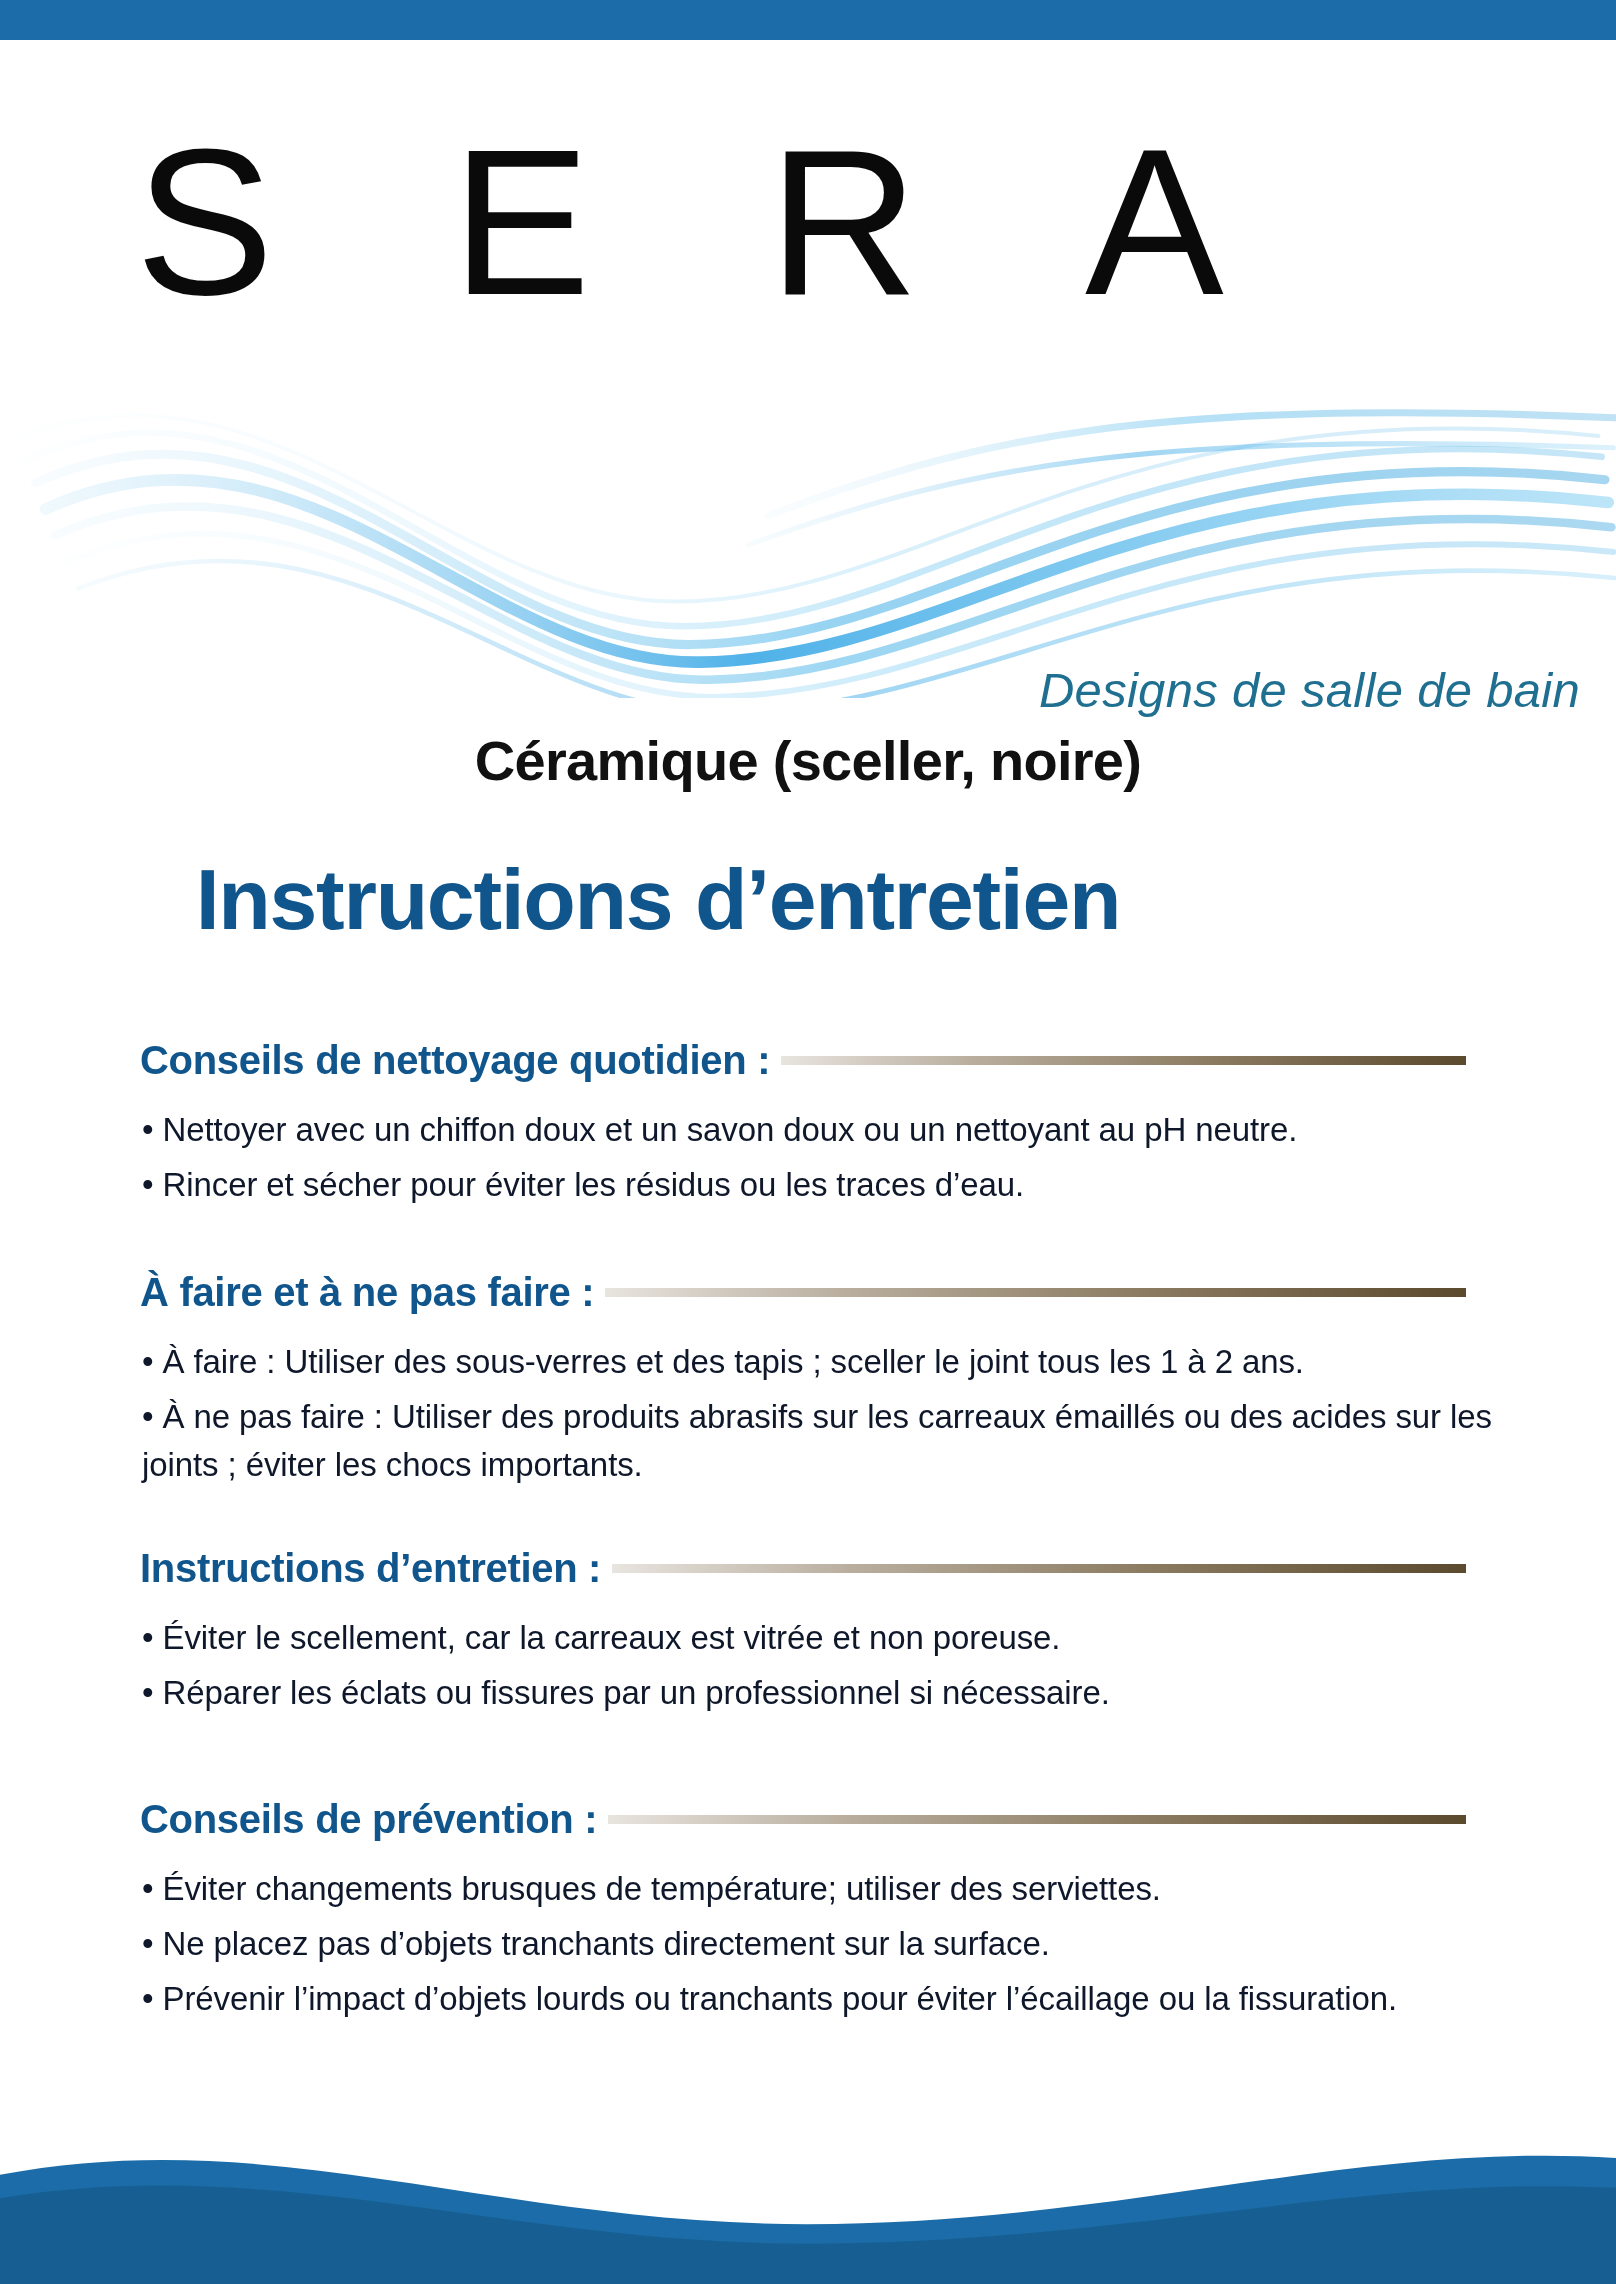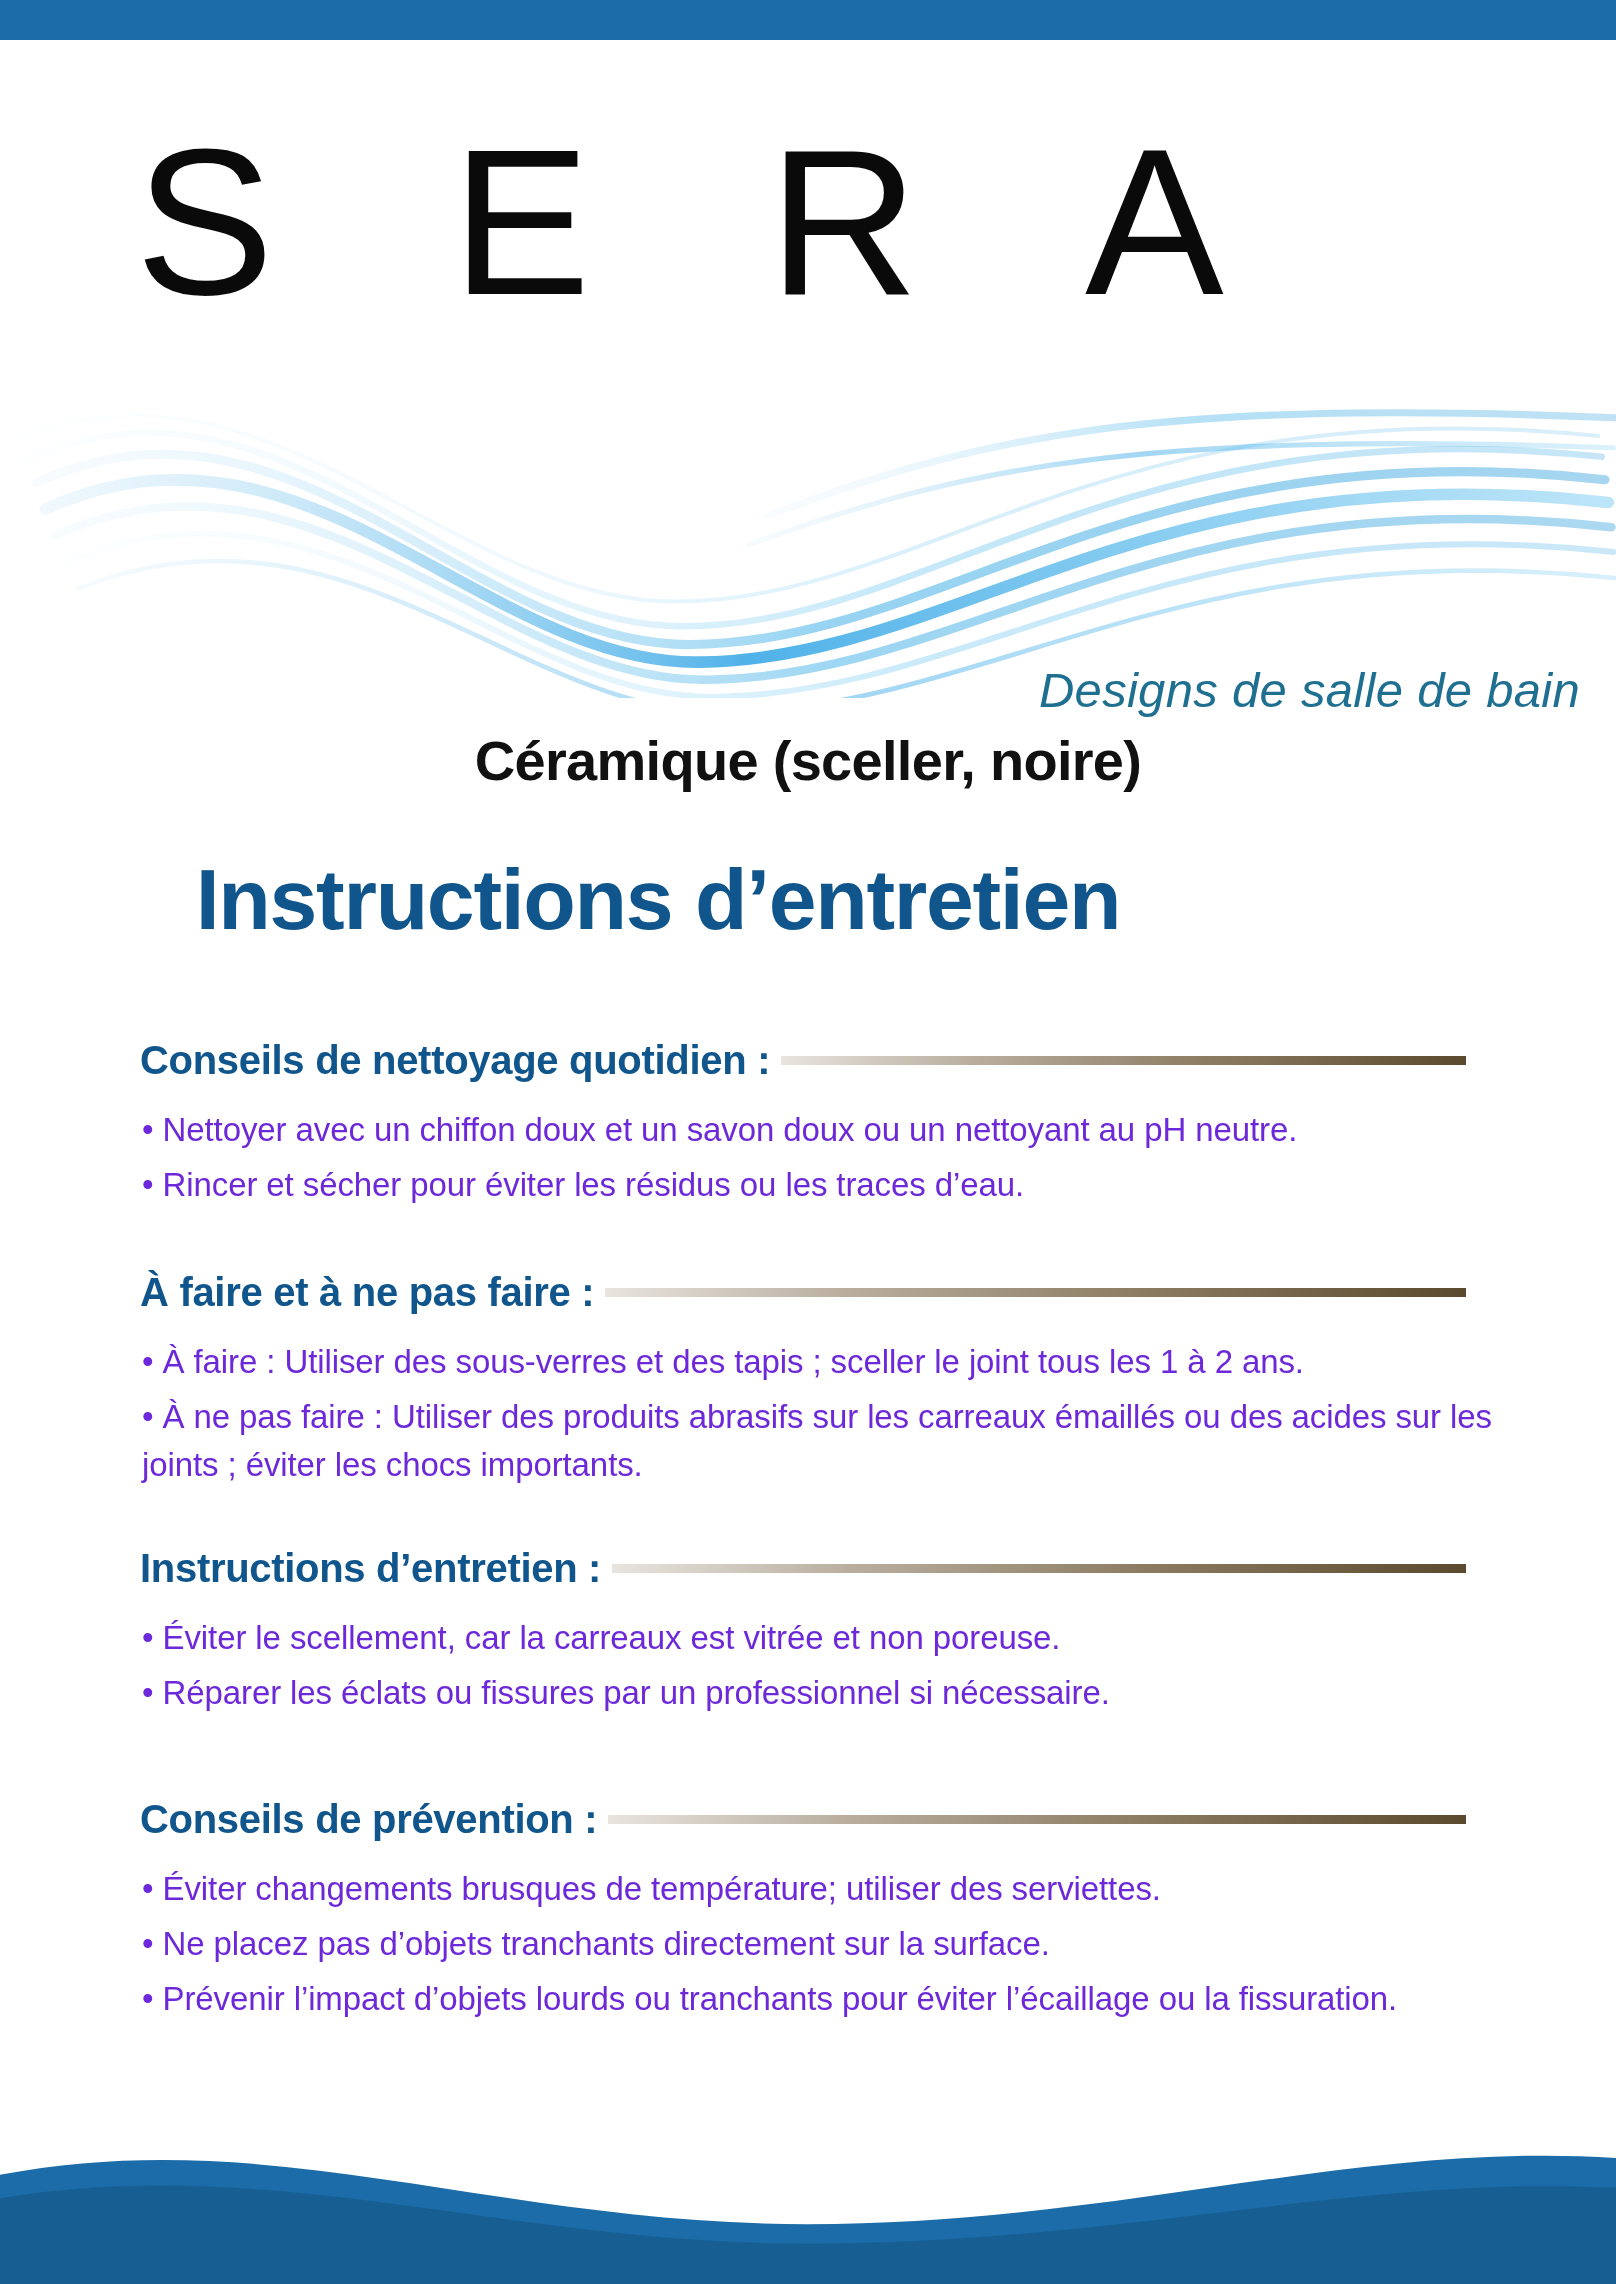--- a/index.html
+++ b/index.html
@@ -121,21 +121,21 @@
   }
 
   .bullets {
     padding-left: 142px;
     padding-right: 107px;
     margin-top: 23.4px;
   }
 
   .bullet {
     font-size: 33px;
-    color: #6d28d9;
+    color: #0f172a;
     line-height: 1.46;
     margin-bottom: 6.5px;
     letter-spacing: -0.1px;
   }
 
   
   .footer {
     position: absolute;
     left: 0;
     bottom: 0;

